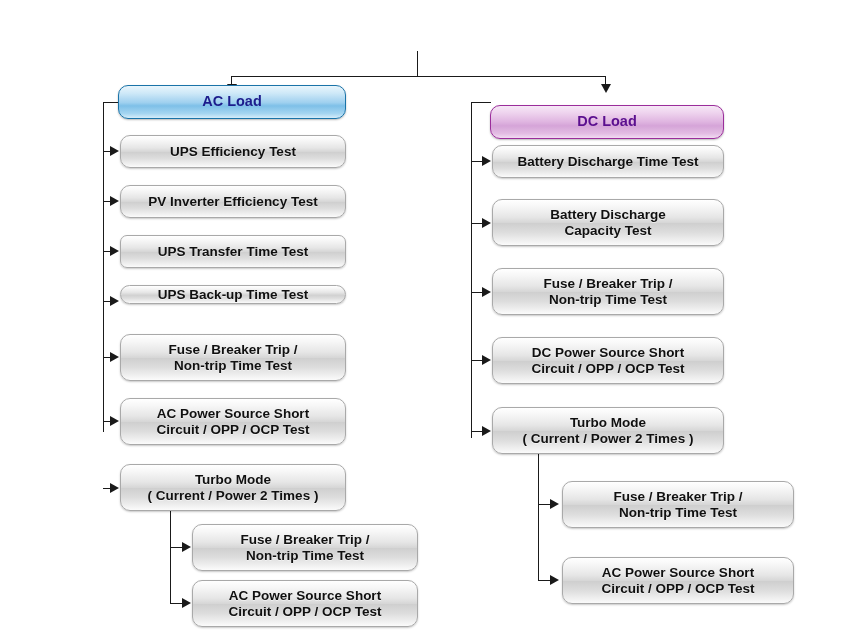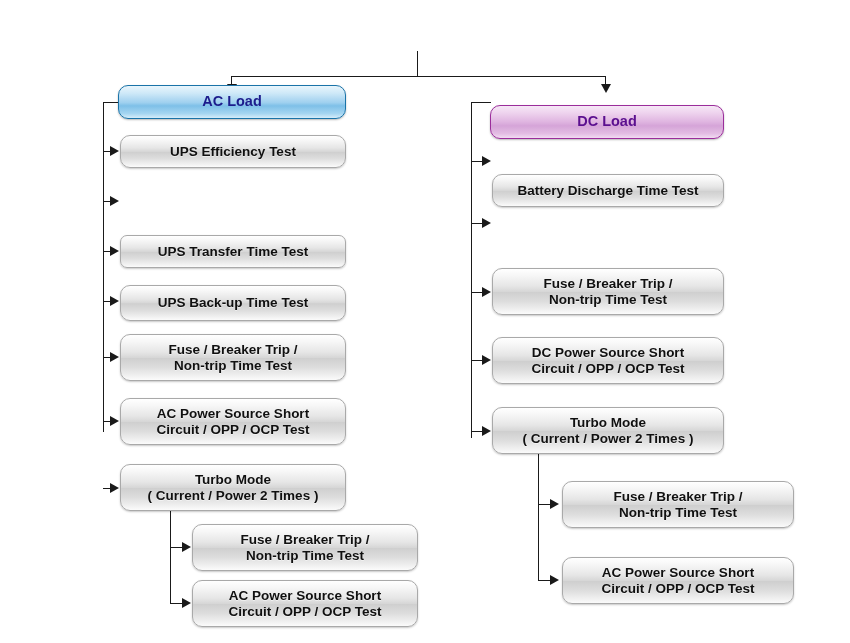--- a/index.html
+++ b/index.html
@@ -122,28 +122,29 @@
 
   <div class="ln h" style="left:103px; top:102px; width:16px;"></div>
   <div class="ln v" style="left:103px; top:102px; height:330px;"></div>
 
   <div class="ln h" style="left:103px; top:151px; width:9px;"></div>
   <div class="arrow-r" style="left:110px; top:146px;"></div>
   <div class="node item" style="left:120px; top:135px; width:226px; height:33px;">UPS  Efficiency Test</div>
 
   <div class="ln h" style="left:103px; top:201px; width:9px;"></div>
   <div class="arrow-r" style="left:110px; top:196px;"></div>
+  <div class="node item" style="left:120px; top:185px; width:226px; height:33px;">PV Inverter Efficiency Test</div>
 
   <div class="ln h" style="left:103px; top:251px; width:9px;"></div>
   <div class="arrow-r" style="left:110px; top:246px;"></div>
   <div class="node item" style="left:120px; top:235px; width:226px; height:33px;border-radius:7px;">UPS Transfer Time Test</div>
 
   <div class="ln h" style="left:103px; top:301px; width:9px;"></div>
   <div class="arrow-r" style="left:110px; top:296px;"></div>
-  <div class="node item" style="left:120px; top:285px; width:226px; height:36px;">UPS Back-up Time Test</div>
+  <div class="node item" style="left:120px; top:285px; width:226px; height:19px;border-radius:16px;">UPS Back-up Time Test</div>
 
   <div class="ln h" style="left:103px; top:357px; width:9px;"></div>
   <div class="arrow-r" style="left:110px; top:352px;"></div>
   <div class="node item" style="left:120px; top:334px; width:226px; height:47px;">Fuse / Breaker Trip /
 Non-trip Time Test</div>
 
   <div class="ln h" style="left:103px; top:421px; width:9px;"></div>
   <div class="arrow-r" style="left:110px; top:416px;"></div>
   <div class="node item" style="left:120px; top:398px; width:226px; height:47px;">AC Power Source Short
 Circuit / OPP / OCP Test</div>
@@ -165,24 +166,26 @@
   <div class="node item" style="left:192px; top:580px; width:226px; height:47px;">AC Power Source Short
 Circuit / OPP / OCP Test</div>
 
   <div class="node head-dc" style="left:490px; top:85px; width:234px; height:34px;">DC Load</div>
 
   <div class="ln h" style="left:471px; top:102px; width:20px;"></div>
   <div class="ln v" style="left:471px; top:102px; height:336px;"></div>
 
   <div class="ln h" style="left:471px; top:161px; width:13px;"></div>
   <div class="arrow-r" style="left:482px; top:156px;"></div>
-  <div class="node item" style="left:492px; top:145px; width:232px; height:33px;margin-top:29px;">Battery Discharge Time Test</div>
+  <div class="node item" style="left:492px; top:145px; width:232px; height:33px;">Battery Discharge Time Test</div>
 
   <div class="ln h" style="left:471px; top:223px; width:13px;"></div>
   <div class="arrow-r" style="left:482px; top:218px;"></div>
+  <div class="node item" style="left:492px; top:199px; width:232px; height:47px;">Battery Discharge
+Capacity Test</div>
 
   <div class="ln h" style="left:471px; top:292px; width:13px;"></div>
   <div class="arrow-r" style="left:482px; top:287px;"></div>
   <div class="node item" style="left:492px; top:268px; width:232px; height:47px;">Fuse / Breaker Trip /
 Non-trip Time Test</div>
 
   <div class="ln h" style="left:471px; top:360px; width:13px;"></div>
   <div class="arrow-r" style="left:482px; top:355px;"></div>
   <div class="node item" style="left:492px; top:337px; width:232px; height:47px;">DC Power Source Short
 Circuit / OPP / OCP Test</div>

